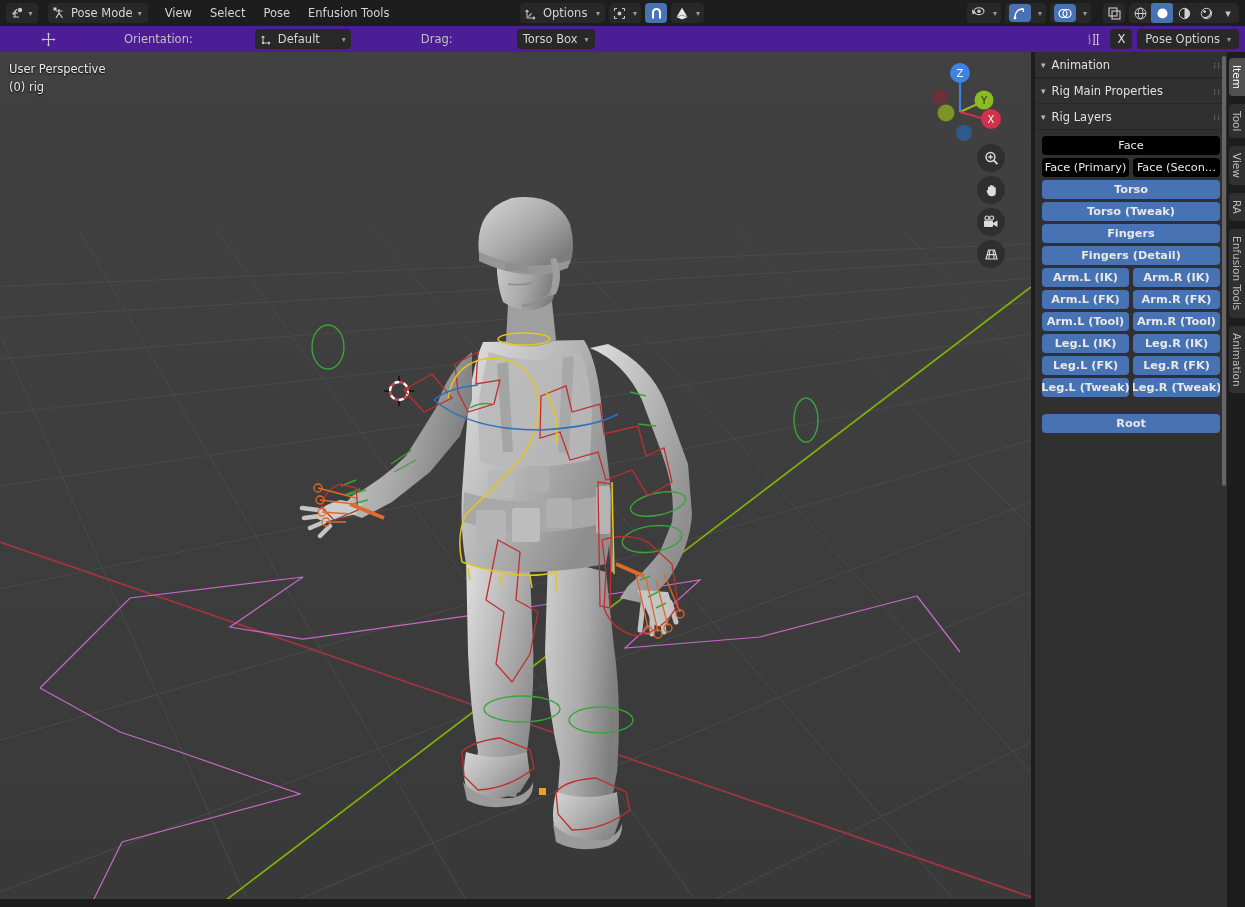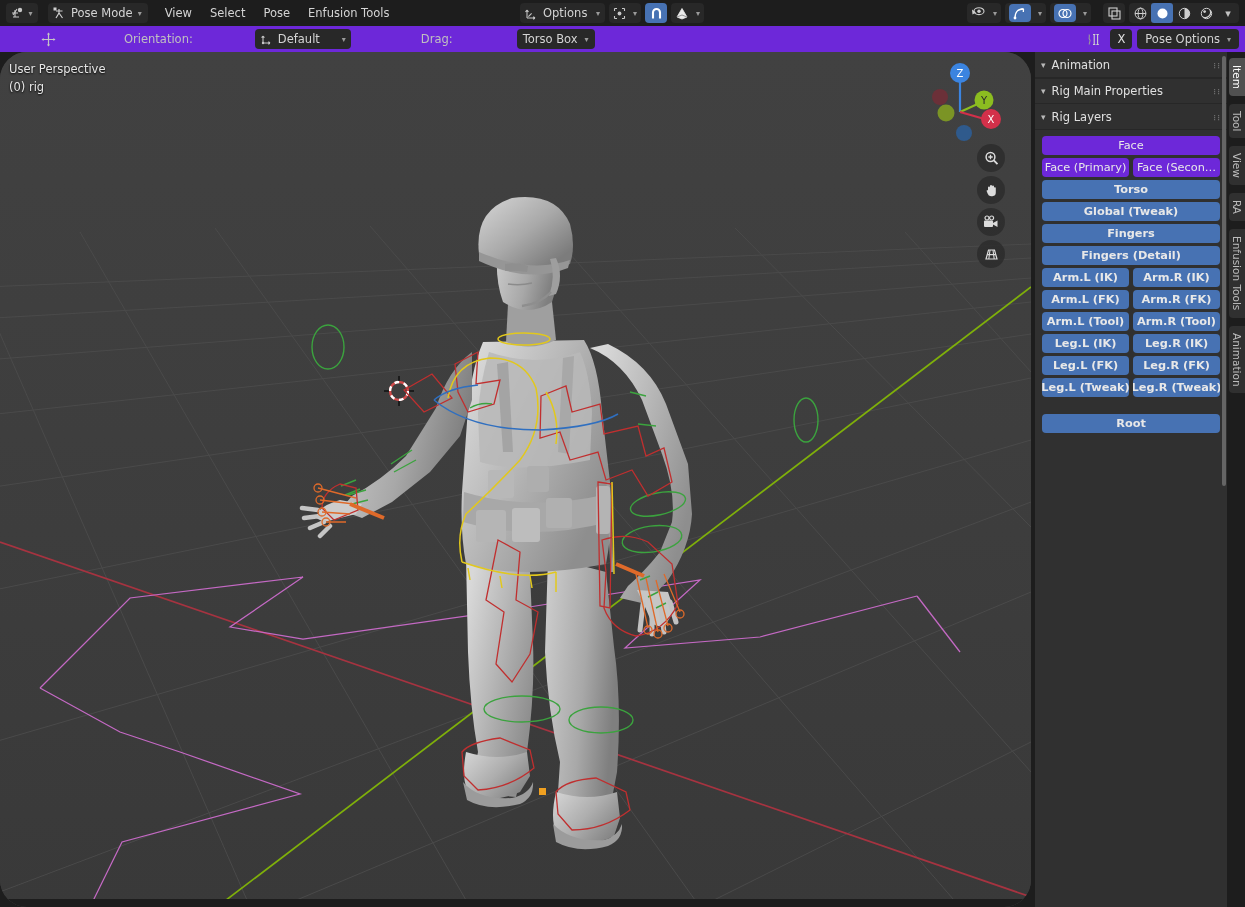--- a/index.html
+++ b/index.html
@@ -11,21 +11,21 @@
   }
   #app { position: relative; width: 1245px; height: 907px; background: #1d1d1d; }
 
   
   .topbar {
     position: absolute; left: 0; top: 0; width: 1245px; height: 26px;
     background: #1d1d1d; display: flex; align-items: center;
   }
   .row2 {
     position: absolute; left: 0; top: 26px; width: 1245px; height: 26px;
-    background: #6d28d9; display: flex; align-items: center; gap: 28px;
+    background: #4c1d95; display: flex; align-items: center; gap: 28px;
   }
   .btn-ico {
     height: 20px; min-width: 22px; border-radius: 4px; background: #282828;
     display: inline-flex; align-items: center; justify-content: center;
     color: #c3c3c3; font-size: 11px; padding: 0 3px;
   }
   .btn-ico.flat { background: transparent; }
   .btn-ico.accent { background: #4772b3; color: #fff; }
   .dd {
     height: 20px; border-radius: 4px; background: #282828;
@@ -37,21 +37,21 @@
     color: #d4d4d4; font-size: 11.5px; padding: 0 9px; cursor: default;
     line-height: 20px;
   }
   .lbl { color: #c0c0c0; font-size: 11.5px; }
   .sep-space { width: 10px; }
   svg { display: block; overflow: visible; }
 
   
   .viewport {
     position: absolute; left: 0; top: 52px; width: 1031px; height: 855px;
-    background: #3d3d3d; overflow: hidden; border-radius: 27px;
+    background: #3d3d3d; overflow: hidden;
   }
   .vp-overlay-text {
     position: absolute; left: 9px; top: 8px; color: #e6e6e6;
     font-size: 11.5px; line-height: 18px; text-shadow: 0 1px 2px #000;
     pointer-events: none;
   }
   .gizmo { position: absolute; right: 25px; top: 5px; width: 90px; height: 90px; }
   .nav-btns { position: absolute; right: 22px; top: 92px; width: 32px; }
   .nav-btn {
     width: 28px; height: 28px; border-radius: 50%; background: #2b2b2bcc;
@@ -73,21 +73,21 @@
   .panel-sec-head .grip { margin-left: auto; color: #7c7c7c; font-size: 9px; letter-spacing: 1px;}
   .panel-body { padding: 6px 7px 8px 7px; background: #303030; }
   .no-bone { color: #a6a6a6; font-size: 11.5px; padding: 6px 3px 10px 6px; }
 
   .rb {
     height: 19px; border-radius: 4px; display: flex; align-items: center;
     justify-content: center; font-size: 11.3px; color: #e8e8e8;
     margin-bottom: 3px; overflow: hidden; white-space: nowrap;
   }
   .rb.on { background: #4772b3; font-weight: bold; }
-  .rb.off { background: #6d28d9; }
+  .rb.off { background: #000000; }
   .rb-row { display: flex; gap: 4px; margin-bottom: 3px; }
   .rb-row .rb { flex: 1; margin-bottom: 0; }
 
   .panel-scroll {
     position: absolute; right: 1px; top: 4px; width: 4px; height: 430px;
     background: #656565; border-radius: 2px;
   }
 
   
   .tabstrip {
@@ -554,21 +554,21 @@
       <span class="grip">⁝⁝</span>
     </div>
 
     <div class="panel-body" id="rig-layers-body">
         <div class="rb off">Face</div>
         <div class="rb-row">
           <div class="rb off">Face (Primary)</div>
           <div class="rb off">Face (Secon…</div>
         </div>
         <div class="rb on">Torso</div>
-        <div class="rb on">Global (Tweak)</div>
+        <div class="rb on">Torso (Tweak)</div>
         <div class="rb on">Fingers</div>
         <div class="rb on">Fingers (Detail)</div>
         <div class="rb-row">
           <div class="rb on">Arm.L (IK)</div>
           <div class="rb on">Arm.R (IK)</div>
         </div>
         <div class="rb-row">
           <div class="rb on">Arm.L (FK)</div>
           <div class="rb on">Arm.R (FK)</div>
         </div>

